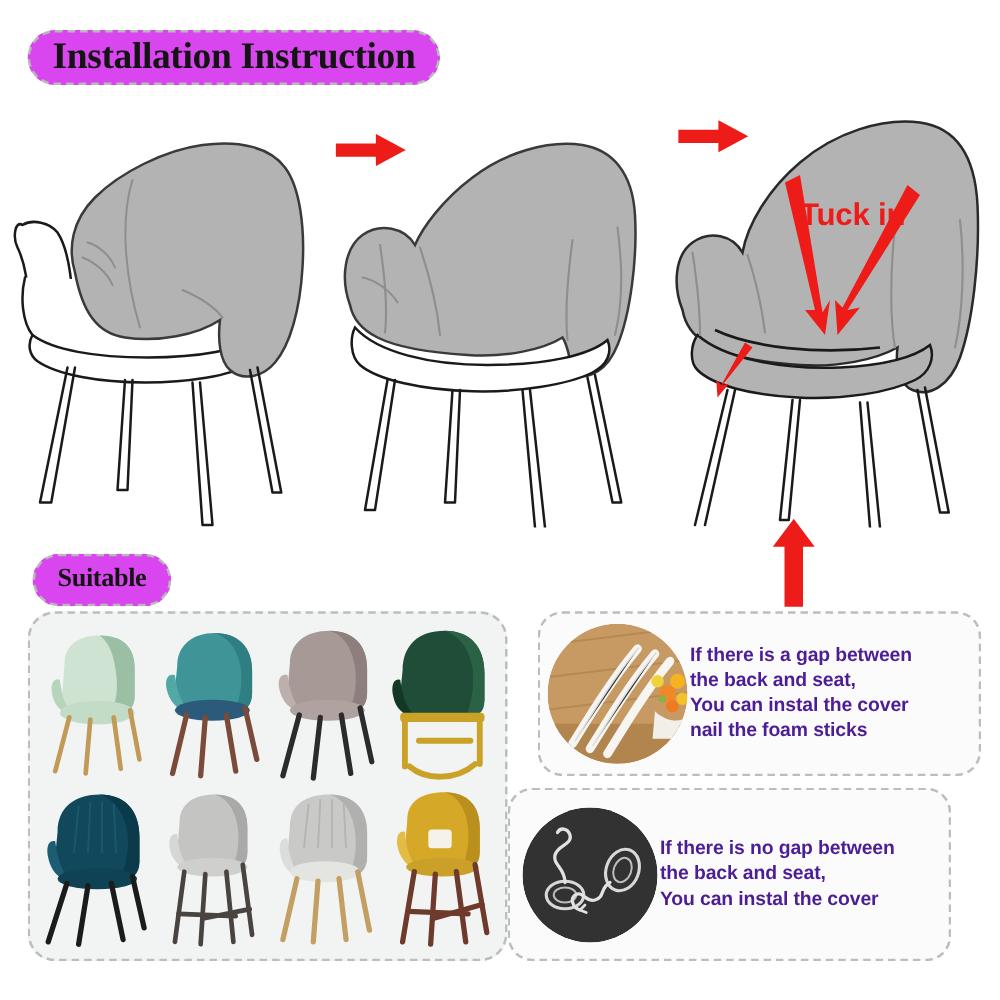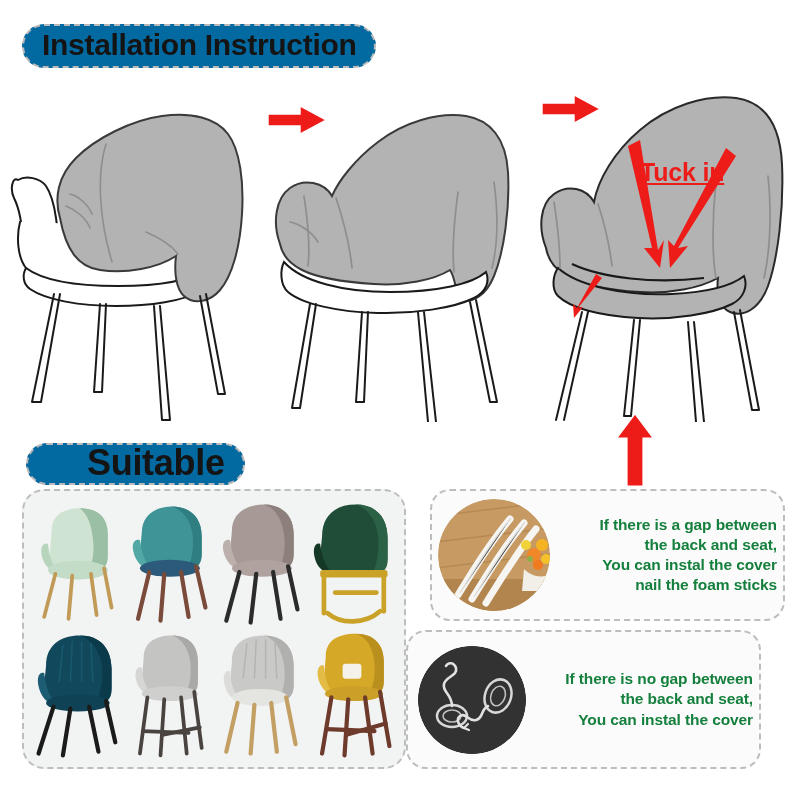--- a/index.html
+++ b/index.html
@@ -10,56 +10,56 @@
     overflow:hidden;
     position:relative;
   }
   .stage{position:absolute;inset:0;}
 
   
   .title-pill{
     position:absolute;
     border:2px dashed #b9b9b9;
     border-radius:28px;
-    background:#0369a1;
+    background:#d946ef;
     display:flex;align-items:center;justify-content:center;
     padding:2px 18px 5px 18px;
     box-sizing:border-box;
+    font-family:Liberation Serif, serif;
   }
   .title-pill span{
     font-weight:bold;
     color:#141414;
     letter-spacing:-0.3px;
     white-space:nowrap;
   }
   #title-install{left:22px;top:24px;height:44px;}
   #title-install span{font-size:30px;}
   #title-suitable{left:26px;top:443px;height:42px;}
-  #title-suitable span{font-size:36px;margin-left:41px;}
+  #title-suitable span{font-size:21px;}
 
   
   .step{position:absolute;}
   #step1{left:-4px;top:72px;width:272px;height:350px;}
   #step2{left:258px;top:72px;width:272px;height:350px;}
   #step3{left:528px;top:72px;width:272px;height:350px;}
   .step svg{display:block;width:100%;height:100%;}
 
   
   .arrow-h{position:absolute;width:62px;height:34px;}
   #arrow1{left:266px;top:103px;}
   #arrow2{left:540px;top:92px;}
   .arrow-up{position:absolute;left:613px;top:412px;width:44px;height:76px;}
   .arrow-h svg,.arrow-up svg{display:block;width:100%;height:100%;}
 
   .tuck-label{
     position:absolute;left:640px;top:158px;
     font-size:25px;font-weight:bold;color:#ee1c18;
     white-space:nowrap;
     letter-spacing:-0.2px;
-    text-decoration:underline;
   }
 
   
   #suitable-panel{
     position:absolute;left:22px;top:489px;width:384px;height:280px;
     border:2px dashed #bdbdbd;border-radius:22px;
     background:#f2f3f3;
     box-sizing:border-box;
     overflow:hidden;
   }
@@ -83,22 +83,22 @@
   }
   #tip-foam{left:430px;top:489px;width:355px;height:132px;}
   #tip-nail{left:406px;top:630px;width:355px;height:139px;}
   .tip-photo{
     width:112px;height:112px;border-radius:50%;
     margin-left:6px;flex:0 0 auto;position:relative;overflow:hidden;
   }
   #tip-nail .tip-photo{width:108px;height:108px;margin-left:10px;}
   .tip-text{
     flex:1 1 auto;
-    text-align:right;
-    color:#15803d;
+    text-align:left;
+    color:#4c1d95;
     font-size:15.5px;
     font-weight:bold;
     line-height:1.30;
     padding:0 6px 0 2px;
     letter-spacing:-0.1px;
   }
   .tip-text div{white-space:nowrap;}
 </style>
 </head>
 <body>

